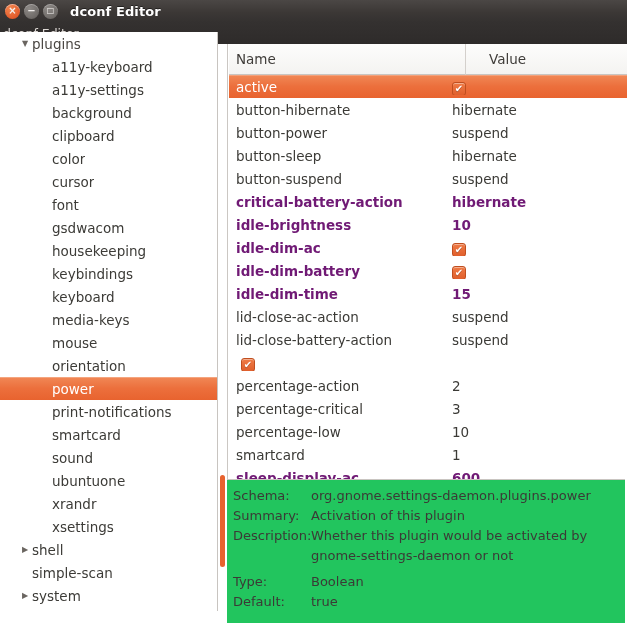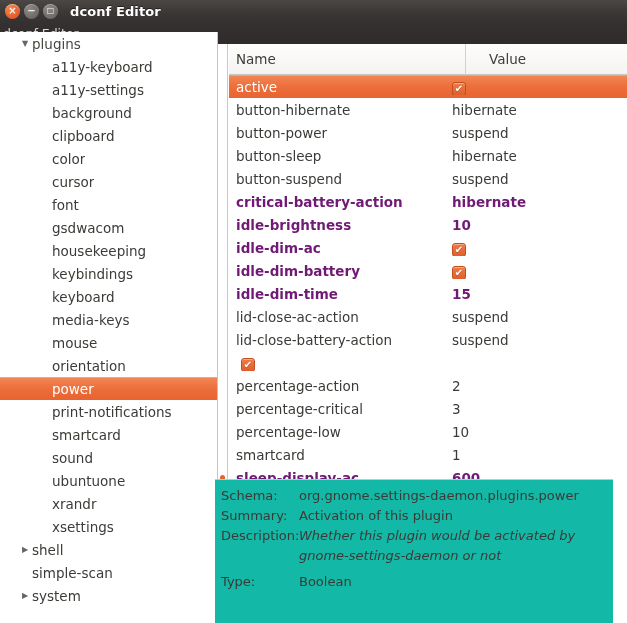--- a/index.html
+++ b/index.html
@@ -129,28 +129,28 @@
     position: relative; top: 1px;
     box-shadow: inset 0 1px 0 rgba(255,255,255,.4);
   }
   .cbx::after {
     content: "✔"; color: #ffffff; font-size: 10px; line-height: 1;
     text-shadow: 0 1px 0 rgba(0,0,0,.25);
   }
 
   
   #detail {
-    position: absolute; left: 215px; top: 435px; width: 398px; height: 144px;
-    background: #14b8a6; border-top: 1px solid #c9c5c1;
+    position: absolute; left: 227px; top: 435px; width: 398px; height: 144px;
+    background: #22c55e; border-top: 1px solid #c9c5c1;
     padding: 6px 0 0 6px;
   }
   .drow { display: flex; font-size: 13px; color: #3b3a36; line-height: 20px; }
   .drow .k { width: 78px; min-width: 78px; }
   .drow .v { flex: 1; white-space: nowrap; overflow: hidden; }
-  .drow .v.wrap { white-space: normal; font-style: italic; }
+  .drow .v.wrap { white-space: normal; }
   .dspacer { height: 6px; }
 </style>
 </head>
 <body>
 
 <div id="titlebar">
   <div class="wbtns">
     <div class="wbtn close">
         <span class="g">×</span>
       </div>
@@ -349,15 +349,19 @@
     </div>
     <div class="drow">
       <div class="k">Description:</div>
       <div class="v wrap">Whether this plugin would be activated by gnome-settings-daemon or not</div>
     </div>
     <div class="dspacer"></div>
     <div class="drow">
       <div class="k">Type:</div>
       <div class="v">Boolean</div>
     </div>
+    <div class="drow">
+      <div class="k">Default:</div>
+      <div class="v">true</div>
+    </div>
   </div>
 
 </div>
 
 </body></html>

